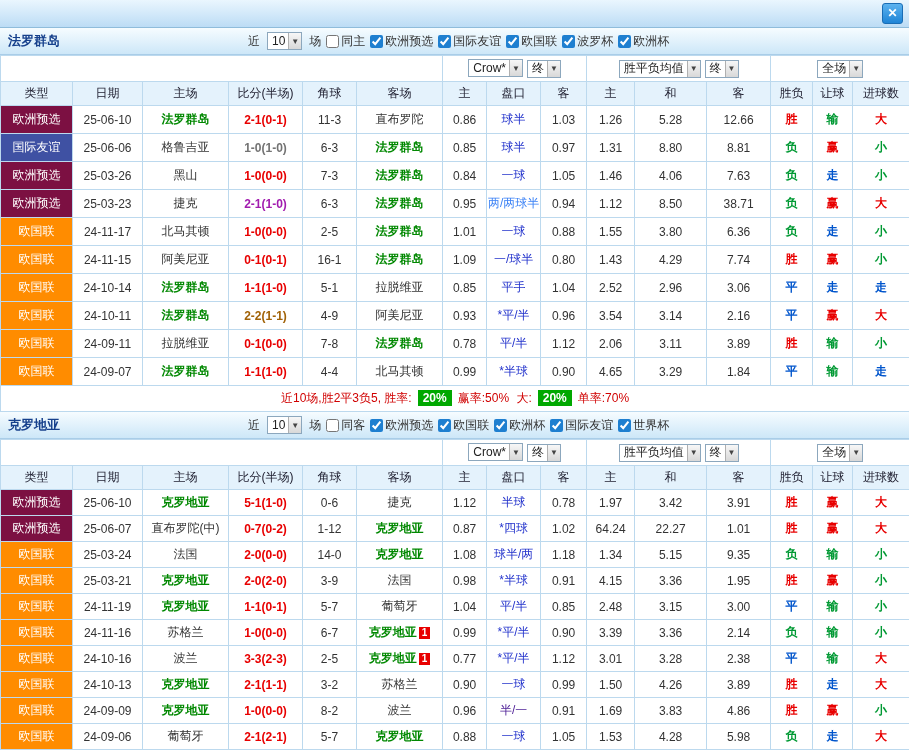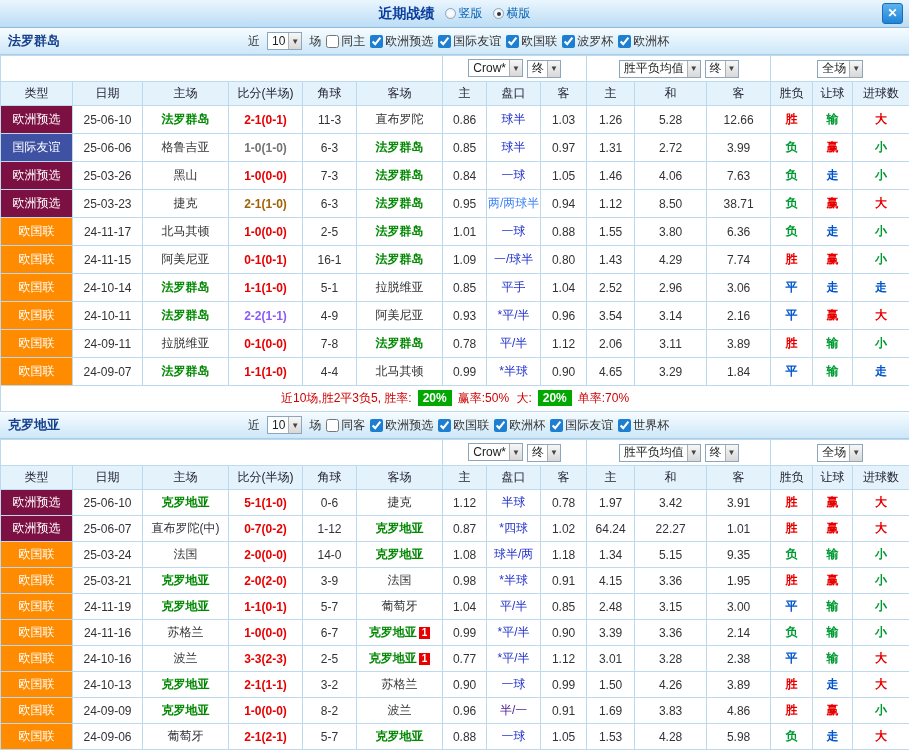--- a/index.html
+++ b/index.html
@@ -53,31 +53,20 @@
     line-height: 12px; padding: 0 3px; margin-left: 2px; font-weight: bold; }
   td.summary { height: 26px; background: #fff; }
   .sum-red { color: #d00000; margin: 0 2px; }
   .pct-badge { color: #fff; font-weight: bold; padding: 1px 5px; margin: 0 4px; display: inline-block; }
 </style>
 </head>
 <body>
 
 <div class="page">
   <div class="titlebar">
-    <div class="titlebar-center">
-      <span class="title">近期战绩</span>
-      <span class="radio-group">
-        <span class="radio"></span>
-        <span>竖版</span>
-      </span>
-      <span class="radio-group">
-        <span class="radio checked"></span>
-        <span>横版</span>
-      </span>
-    </div>
     <div class="close-btn">✕</div>
   </div>
   <div id="sections">
       <div class="section">
         <div class="section-head">
           <span class="team-title">法罗群岛</span>
           <div class="filters">
             <span>近</span>
             <span class="sel">
               <span>10</span>
@@ -190,22 +179,22 @@
               <td class="type" style="background:#3f51a3">国际友谊</td>
               <td>25-06-06</td>
               <td class="team"><span class="">格鲁吉亚</span></td>
               <td class="score" style="color:#737373">1-0(1-0)</td>
               <td>6-3</td>
               <td class="team"><span class="focus" style="color: rgb(0, 136, 0);">法罗群岛</span></td>
               <td>0.85</td>
               <td style="color:#2333cc">球半</td>
               <td>0.97</td>
               <td>1.31</td>
-              <td>2.72</td>
-              <td>3.99</td>
+              <td>8.80</td>
+              <td>8.81</td>
               <td class="bold" style="color:#009933">负</td>
               <td class="bold" style="color:#e80000">赢</td>
               <td class="bold" style="color:#009933">小</td>
             </tr>
             <tr class="data-row">
               <td class="type" style="background:#7c1042">欧洲预选</td>
               <td>25-03-26</td>
               <td class="team"><span class="">黑山</span></td>
               <td class="score" style="color:#e80000">1-0(0-0)</td>
               <td>7-3</td>
@@ -217,21 +206,21 @@
               <td>4.06</td>
               <td>7.63</td>
               <td class="bold" style="color:#009933">负</td>
               <td class="bold" style="color:#0055cc">走</td>
               <td class="bold" style="color:#009933">小</td>
             </tr>
             <tr class="data-row">
               <td class="type" style="background:#7c1042">欧洲预选</td>
               <td>25-03-23</td>
               <td class="team"><span class="">捷克</span></td>
-              <td class="score" style="color:#a16207">2-1(1-0)</td>
+              <td class="score" style="color:#a21caf">2-1(1-0)</td>
               <td>6-3</td>
               <td class="team"><span class="focus" style="color: rgb(0, 136, 0);">法罗群岛</span></td>
               <td>0.95</td>
               <td style="color:#3b82f6">两/两球半</td>
               <td>0.94</td>
               <td>1.12</td>
               <td>8.50</td>
               <td>38.71</td>
               <td class="bold" style="color:#009933">负</td>
               <td class="bold" style="color:#e80000">赢</td>
@@ -285,21 +274,21 @@
               <td>2.96</td>
               <td>3.06</td>
               <td class="bold" style="color:#0055cc">平</td>
               <td class="bold" style="color:#0055cc">走</td>
               <td class="bold" style="color:#0055cc">走</td>
             </tr>
             <tr class="data-row">
               <td class="type" style="background:#ff8c00">欧国联</td>
               <td>24-10-11</td>
               <td class="team"><span class="focus" style="color: rgb(0, 136, 0);">法罗群岛</span></td>
-              <td class="score" style="color:#8b5cf6">2-2(1-1)</td>
+              <td class="score" style="color:#a16207">2-2(1-1)</td>
               <td>4-9</td>
               <td class="team"><span class="">阿美尼亚</span></td>
               <td>0.93</td>
               <td style="color:#2333cc">*平/半</td>
               <td>0.96</td>
               <td>3.54</td>
               <td>3.14</td>
               <td>2.16</td>
               <td class="bold" style="color:#0055cc">平</td>
               <td class="bold" style="color:#e80000">赢</td>

